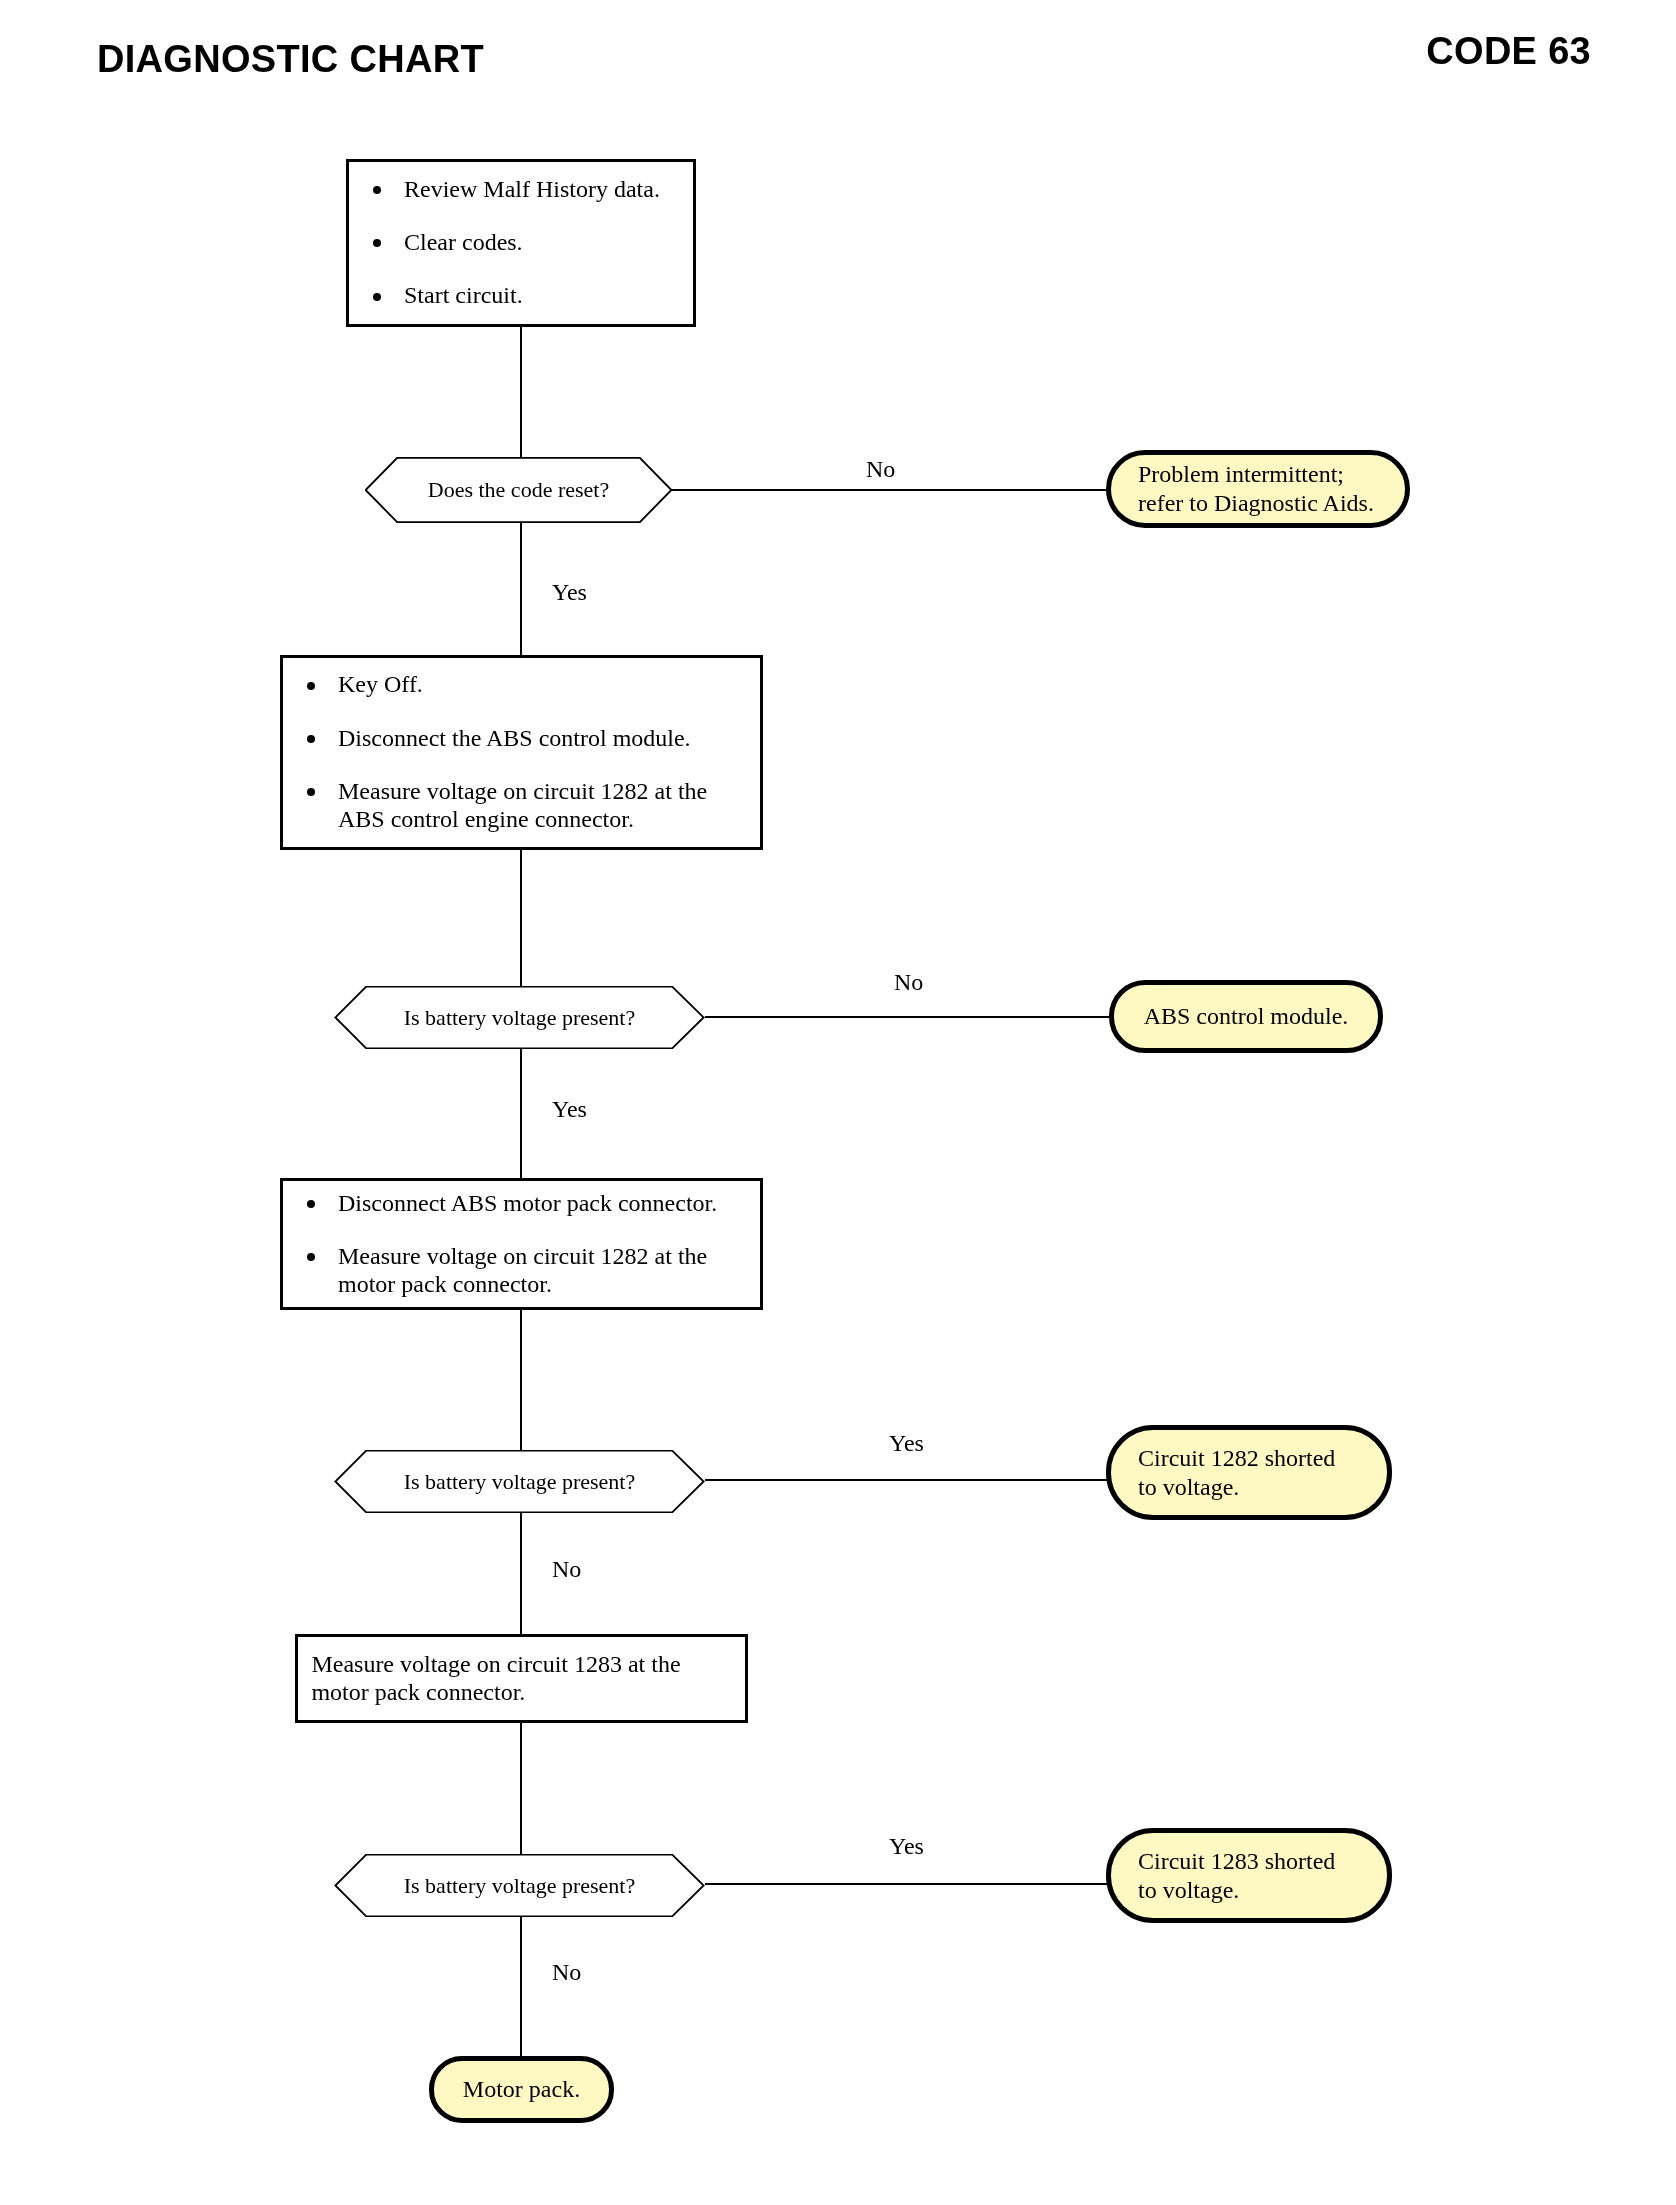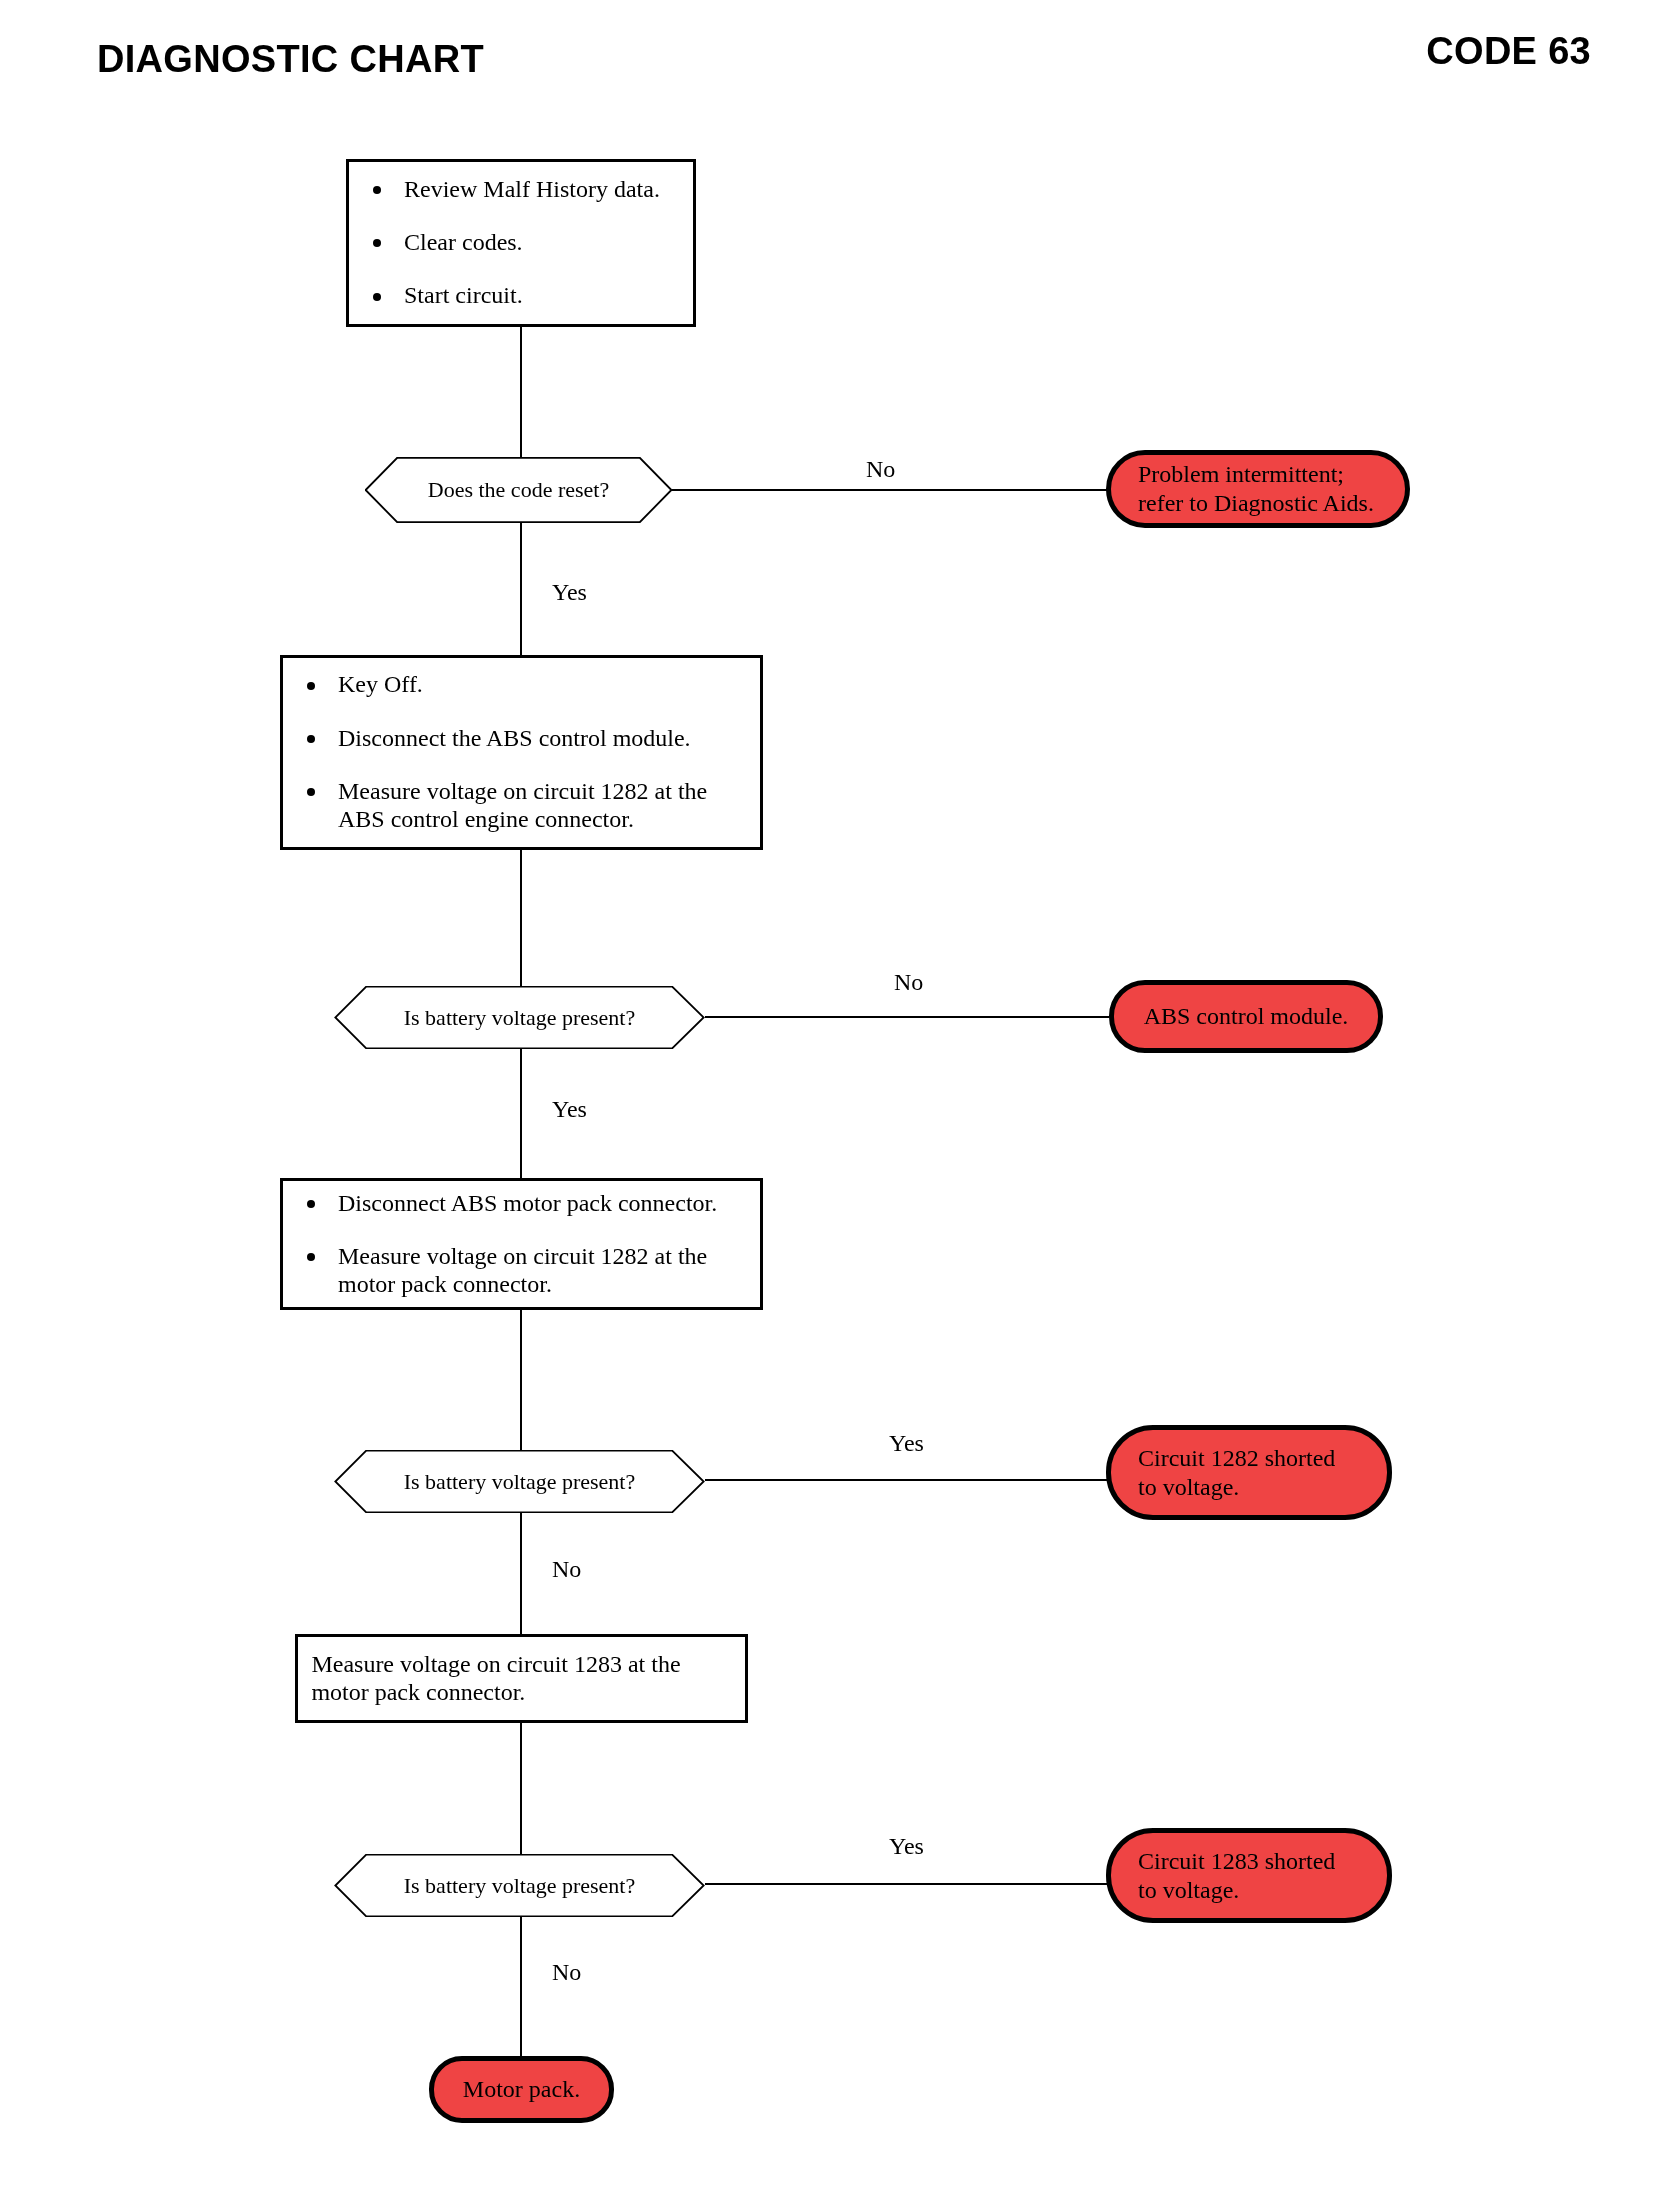--- a/index.html
+++ b/index.html
@@ -108,21 +108,21 @@
     line-height: 1;
     white-space: nowrap;
     z-index: 2;
   }
 
   
   .term {
     position: absolute;
     box-sizing: border-box;
     border: 5.5px solid #000000;
-    background: #ef4444;
+    background: #fef9c3;
     display: flex;
     align-items: center;
   }
   .term .ttext {
     font-size: 24px;
     line-height: 1.2;
     padding-left: 27px;
     padding-right: 18px;
   }
   .term.center { justify-content: center; }

